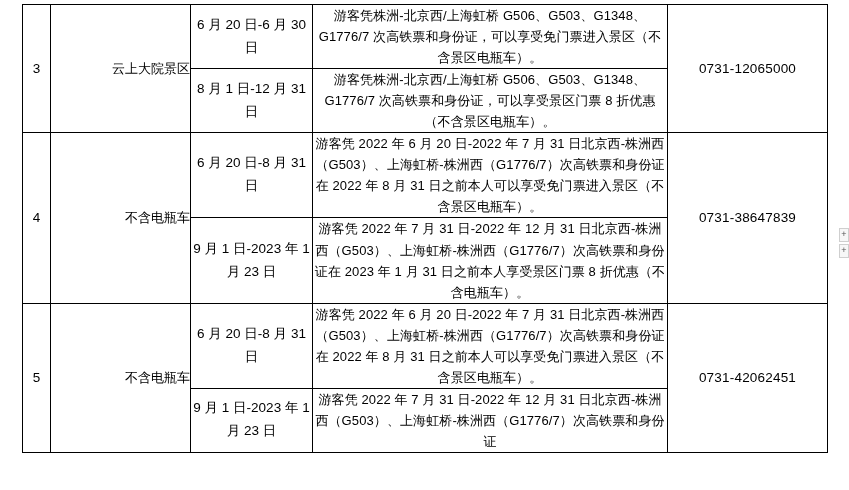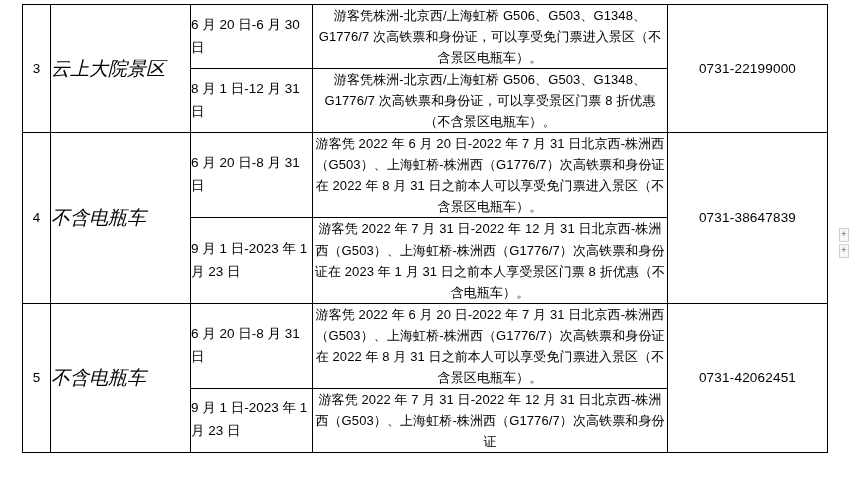--- a/index.html
+++ b/index.html
@@ -35,43 +35,43 @@
     vertical-align: middle;
     padding: 0;
   }
   .col-idx   { width: 28px; }
   .col-name  { width: 140px; }
   .col-date  { width: 122px; }
   .col-desc  { width: 355px; }
   .col-phone { width: 160px; }
 
   .cell-center {
-    text-align: left;
-    font-size: 19px;
+    text-align: right;
+    font-size: 13px;
     line-height: 1.55;
     padding: 4px 3px;
-    font-style: italic;
   }
   .cell-idx {
     text-align: center;
     font-size: 13.5px;
   }
   .cell-desc {
     text-align: center;
     font-size: 13px;
     line-height: 1.62;
     padding: 6px 7px 6px 7px;
     letter-spacing: 0.1px;
   }
   .cell-phone {
     text-align: center;
     font-size: 13.5px;
     letter-spacing: 0.2px;
   }
   .cell-date {
+    text-align: center;
     font-size: 13.5px;
     line-height: 1.7;
     padding: 5px 6px;
   }
   
   .edge-mark {
     position: absolute;
     right: 0;
     width: 10px;
     background: #f7f7f7;
@@ -98,21 +98,21 @@
       <col class="col-desc">
       <col class="col-phone">
     </colgroup>
     <tbody>
 
       <tr>
         <td class="cell-idx" rowspan="2">3</td>
         <td class="cell-center" rowspan="2">云上大院景区</td>
         <td class="cell-date">6 月 20 日-6 月 30 日</td>
         <td class="cell-desc">游客凭株洲-北京西/上海虹桥 G506、G503、G1348、G1776/7 次高铁票和身份证，可以享受免门票进入景区（不含景区电瓶车）。</td>
-        <td class="cell-phone" rowspan="2">0731-22199000</td>
+        <td class="cell-phone" rowspan="2">0731-12065000</td>
       </tr>
       <tr>
         <td class="cell-date">8 月 1 日-12 月 31 日</td>
         <td class="cell-desc">游客凭株洲-北京西/上海虹桥 G506、G503、G1348、G1776/7 次高铁票和身份证，可以享受景区门票 8 折优惠（不含景区电瓶车）。</td>
       </tr>
 
       <tr>
         <td class="cell-idx" rowspan="2">4</td>
         <td class="cell-center" rowspan="2">不含电瓶车</td>
         <td class="cell-date">6 月 20 日-8 月 31 日</td>

